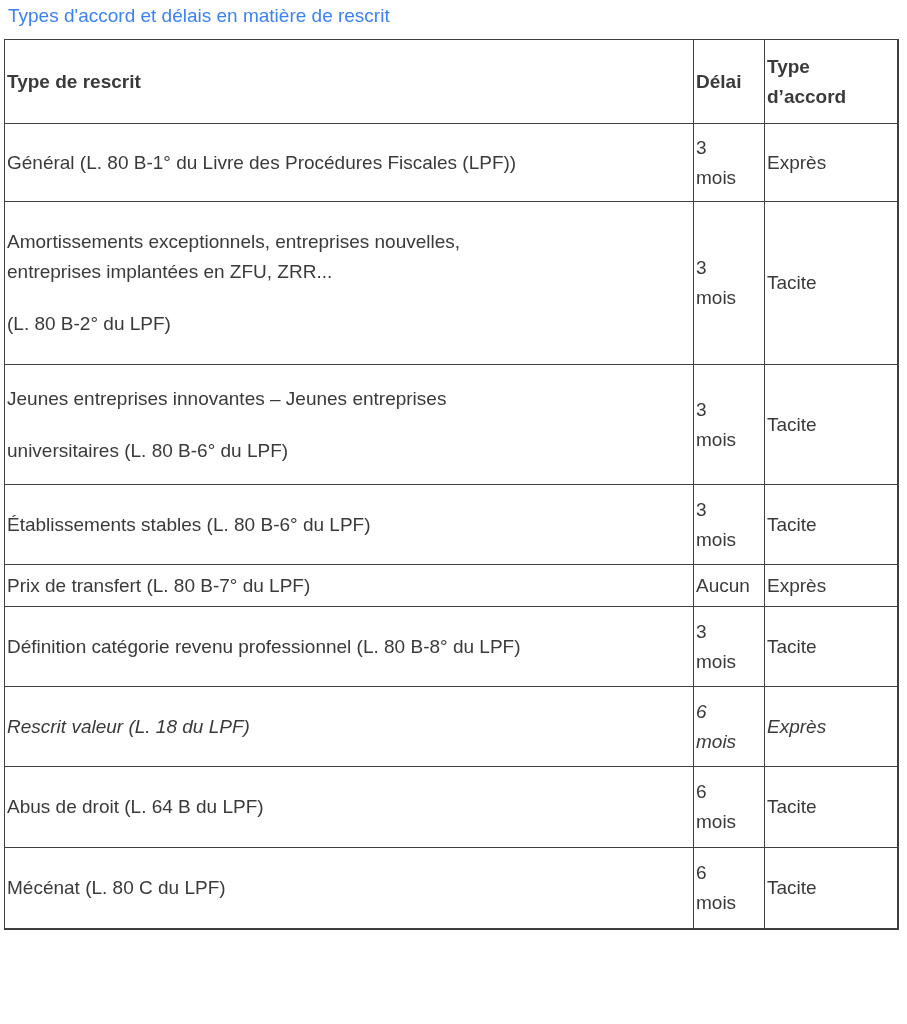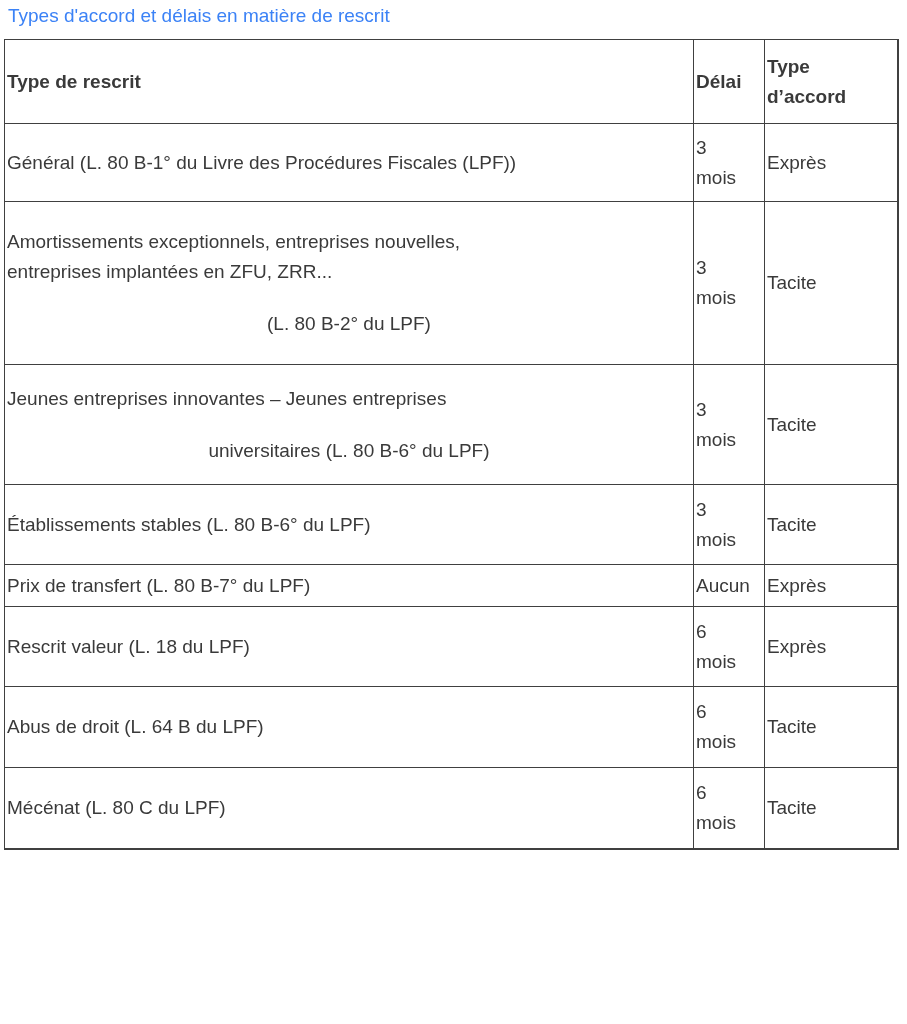--- a/index.html
+++ b/index.html
@@ -47,31 +47,30 @@
   }
   td.c-delai, td.c-accord {
     white-space: pre-line;
   }
   td.c-type p {
     margin: 0;
     white-space: pre-line;
   }
   td.c-type p + p {
     margin-top: 22px;
-    text-align: center;
   }
   tr.h-head  { height: 84px; }
   tr.h-r0  { height: 78px; padding-left: 40px; }
   tr.h-r1  { height: 163px; }
   tr.h-r2  { height: 80px; }
   tr.h-r3  { height: 120px; }
   tr.h-r4  { height: 80px; }
   tr.h-r5  { height: 42px; }
   tr.h-r6  { height: 80px; }
-  tr.h-r7  { height: 80px; }
+  tr.h-r7  { height: 80px; font-style: italic; }
   tr.h-r8  { height: 81px; }
   tr.h-r9  { height: 81px; }
 </style>
 </head>
 <body>
 
 <div class="page-title">Types d'accord et délais en matière de rescrit</div>
 
 <table class="rescrit">
   <colgroup>
@@ -123,20 +122,28 @@
 mois</td>
       <td class="c-accord">Tacite</td>
     </tr>
     <tr class="h-r5">
       <td class="c-type">
         <p>Prix de transfert (L. 80 B-7° du LPF)</p>
       </td>
       <td class="c-delai">Aucun</td>
       <td class="c-accord">Exprès</td>
     </tr>
+    <tr class="h-r6">
+      <td class="c-type">
+        <p>Définition catégorie revenu professionnel (L. 80 B-8° du LPF)</p>
+      </td>
+      <td class="c-delai">3
+mois</td>
+      <td class="c-accord">Tacite</td>
+    </tr>
     <tr class="h-r7">
       <td class="c-type">
         <p>Rescrit valeur (L. 18 du LPF)</p>
       </td>
       <td class="c-delai">6
 mois</td>
       <td class="c-accord">Exprès</td>
     </tr>
     <tr class="h-r8">
       <td class="c-type">

